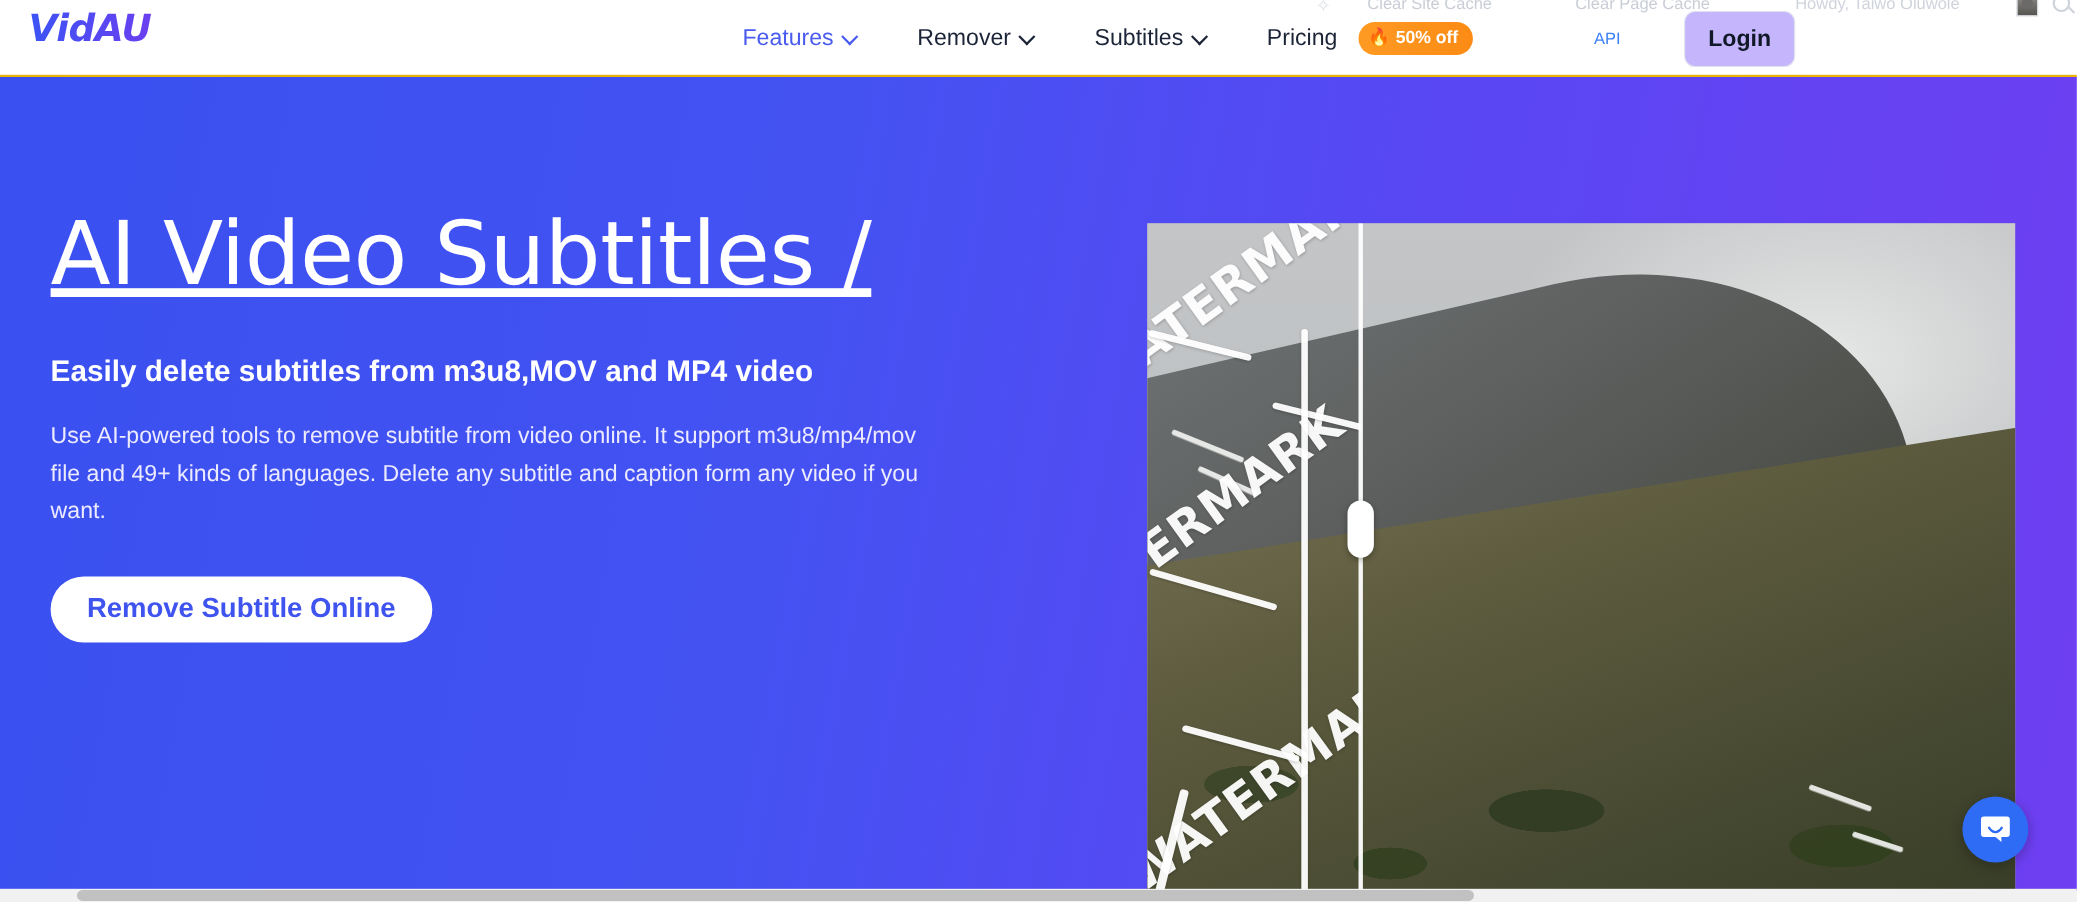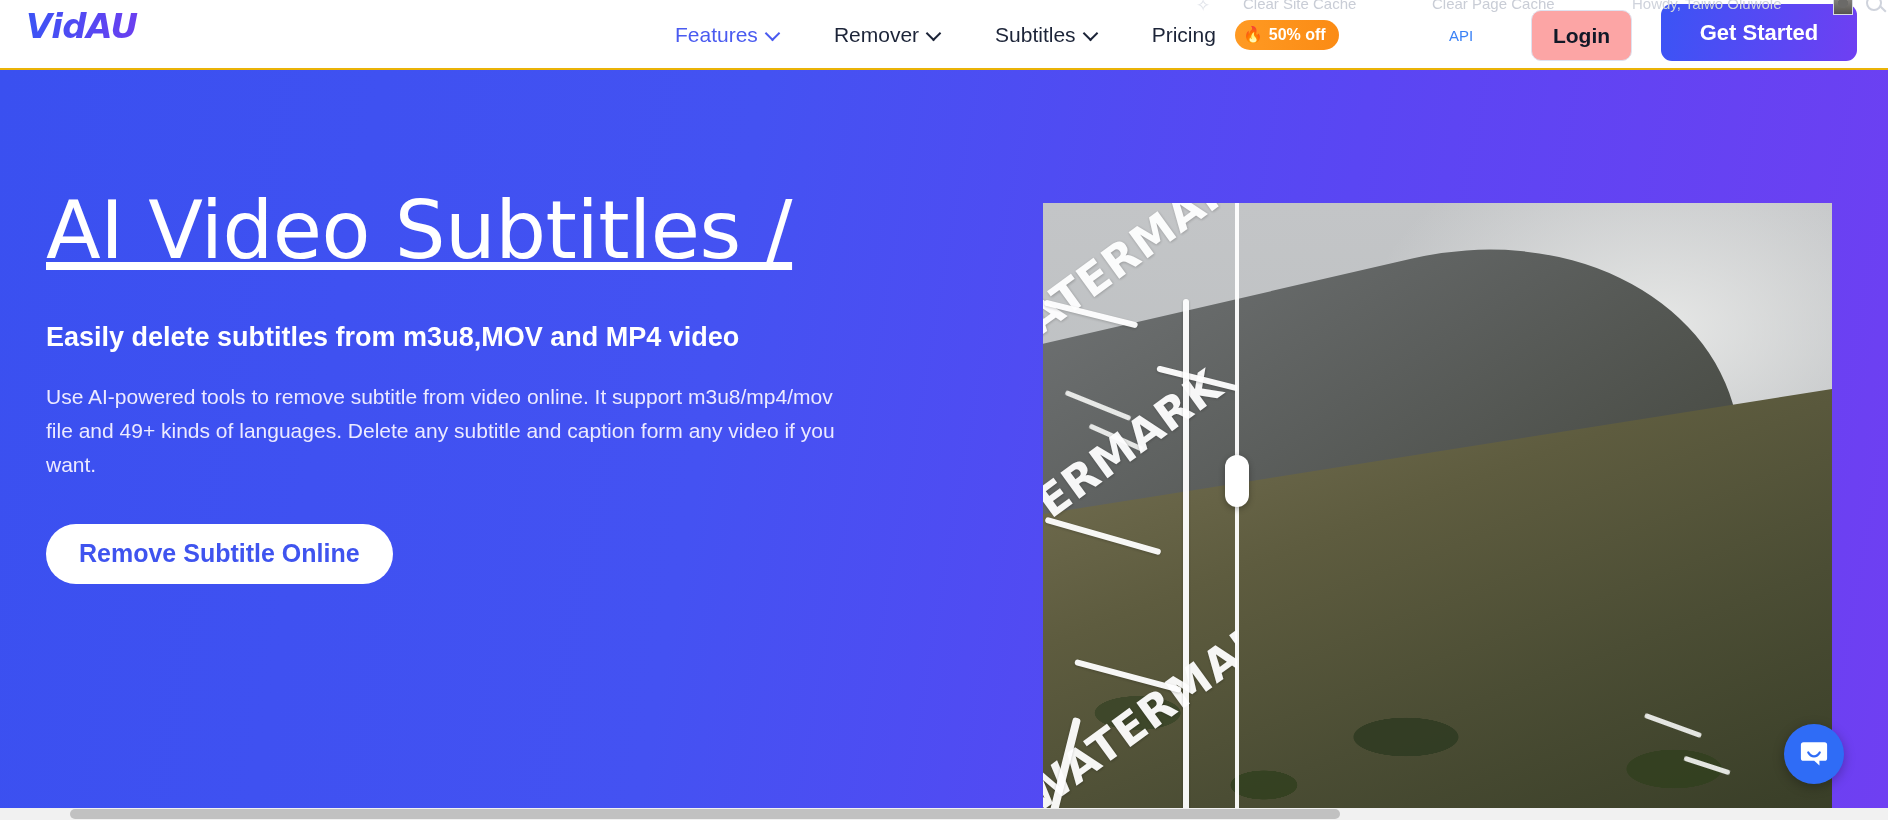--- a/index.html
+++ b/index.html
@@ -83,21 +83,21 @@
   }
   .flame{ font-size:16px; line-height:1; }
   .nav-api{
     position:absolute; left:1449px; top:0; height:70px;
     display:flex; align-items:center; font-size:15px; color:#3b82f6;
     cursor:pointer;
   }
   .btn-login{
     position:absolute; left:1531px; top:10px;
     width:101px; height:51px; border-radius:10px;
-    border:1px solid #dfe2ef; background:#fca5a5;
+    border:1px solid #dfe2ef; background:#c4b5fd;
     font-size:21px; font-weight:bold; color:#111827;
     display:flex; align-items:center; justify-content:center; cursor:pointer;
     font-family:"Liberation Sans", sans-serif;
   }
   .btn-started{
     position:absolute; left:1661px; top:4px;
     width:196px; height:57px; border-radius:11px;
     background:linear-gradient(100deg,#3b54f5 0%,#6f3ff2 100%);
     color:#fff; font-size:22px; font-weight:bold;
     display:flex; align-items:center; justify-content:center; cursor:pointer;
@@ -276,21 +276,20 @@
       <span class="badge-off">
         <span class="flame">🔥</span>
         <span>50% off</span>
       </span>
     </div>
 
   </div>
 
   <div class="nav-api">API</div>
   <div class="btn-login">Login</div>
-  <div class="btn-started">Get Started</div>
 </div>
 
 <div class="hero">
 
   <div class="hero-left">
     <div class="h1">
       <div>AI Video Subtitles /</div>
     </div>
     <div class="h2">Easily delete subtitles from m3u8,MOV and MP4 video</div>
     <div class="ptxt">Use AI-powered tools to remove subtitle from video online. It support m3u8/mp4/mov file and 49+ kinds of languages. Delete any subtitle and caption form any video if you want.</div>

